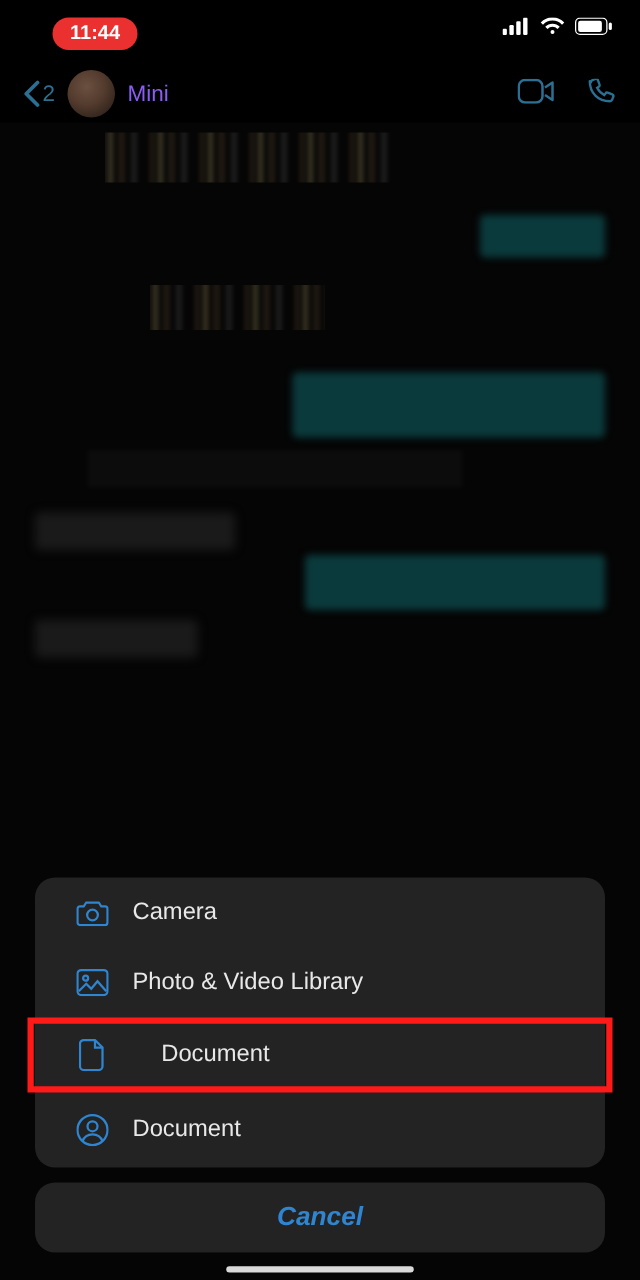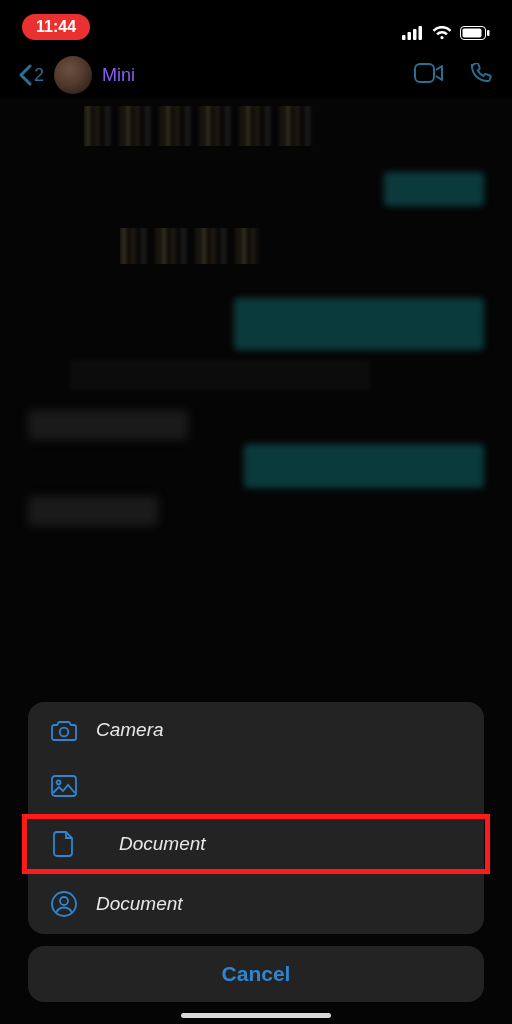--- a/index.html
+++ b/index.html
@@ -7,23 +7,24 @@
       width: 512px;
       height: 1024px;
       background: #000;
       font-family: -apple-system, BlinkMacSystemFont, "Segoe UI", Helvetica, Arial, sans-serif;
       position: relative;
       overflow: hidden;
     }
     .status-bar {
       display: flex;
       justify-content: space-between;
-      align-items: flex-end;
+      align-items: flex-start;
       padding: 14px 22px 8px 22px;
       height: 48px;
+      margin-left: 20px;
     }
     .time-pill {
       background: #eb312f;
       color: #fff;
       font-weight: 600;
       font-size: 16px;
       padding: 4px 14px;
       border-radius: 18px;
     }
     .status-right {
@@ -107,25 +108,24 @@
     .menu-card {
       background: #232324;
       border-radius: 16px;
       overflow: visible;
       position: relative;
     }
     .menu-item {
       display: flex;
       align-items: center;
       gap: 18px;
-      padding: 17px 22px;
+      padding: 17px 32px;
       color: #e8e8e8;
       font-size: 19px;
       position: relative;
-      font-style: italic;
     }
     .menu-item .micon {
       color: #2f85d0;
       width: 28px;
       display: flex;
       justify-content: center;
     }
     .highlight {
       position: absolute;
       left: -6px; right: -6px;
@@ -135,20 +135,21 @@
     }
     .cancel-card {
       margin-top: 12px;
       background: #232324;
       border-radius: 16px;
       text-align: center;
       padding: 16px 0;
       color: #2f85d0;
       font-size: 21px;
       font-weight: 600;
+      font-style: italic;
     }
     .home-indicator {
       position: absolute;
       left: 50%;
       transform: translateX(-50%);
       bottom: 6px;
       width: 150px; height: 5px;
       background: #fff;
       border-radius: 4px;
       opacity: .85;
@@ -223,20 +224,21 @@
     </div>
 
     <div class="menu-item">
       <span class="micon">
         <svg width="26" height="22" viewBox="0 0 26 22">
             <rect x="1" y="1" width="24" height="20" rx="3" stroke="#2f85d0" stroke-width="1.8" fill="none"></rect>
             <circle cx="7.5" cy="7.5" r="2" stroke="#2f85d0" stroke-width="1.8" fill="none"></circle>
             <path d="M2 18l6-6 4 4 5-6 7 8" stroke="#2f85d0" stroke-width="1.8" fill="none"></path>
           </svg>
       </span>
+      <span>Photo &amp; Video Library</span>
     </div>
 
     <div class="menu-item" style="position:relative;gap:41px;">
       <div class="highlight"></div>
       <span class="micon">
         <svg width="22" height="26" viewBox="0 0 22 26">
             <path d="M4 1h9l6 6v15a3 3 0 01-3 3H4a3 3 0 01-3-3V4a3 3 0 013-3z" stroke="#2f85d0" stroke-width="1.8" fill="none"></path>
             <path d="M13 1v6h6" stroke="#2f85d0" stroke-width="1.8" fill="none"></path>
           </svg>
       </span>

